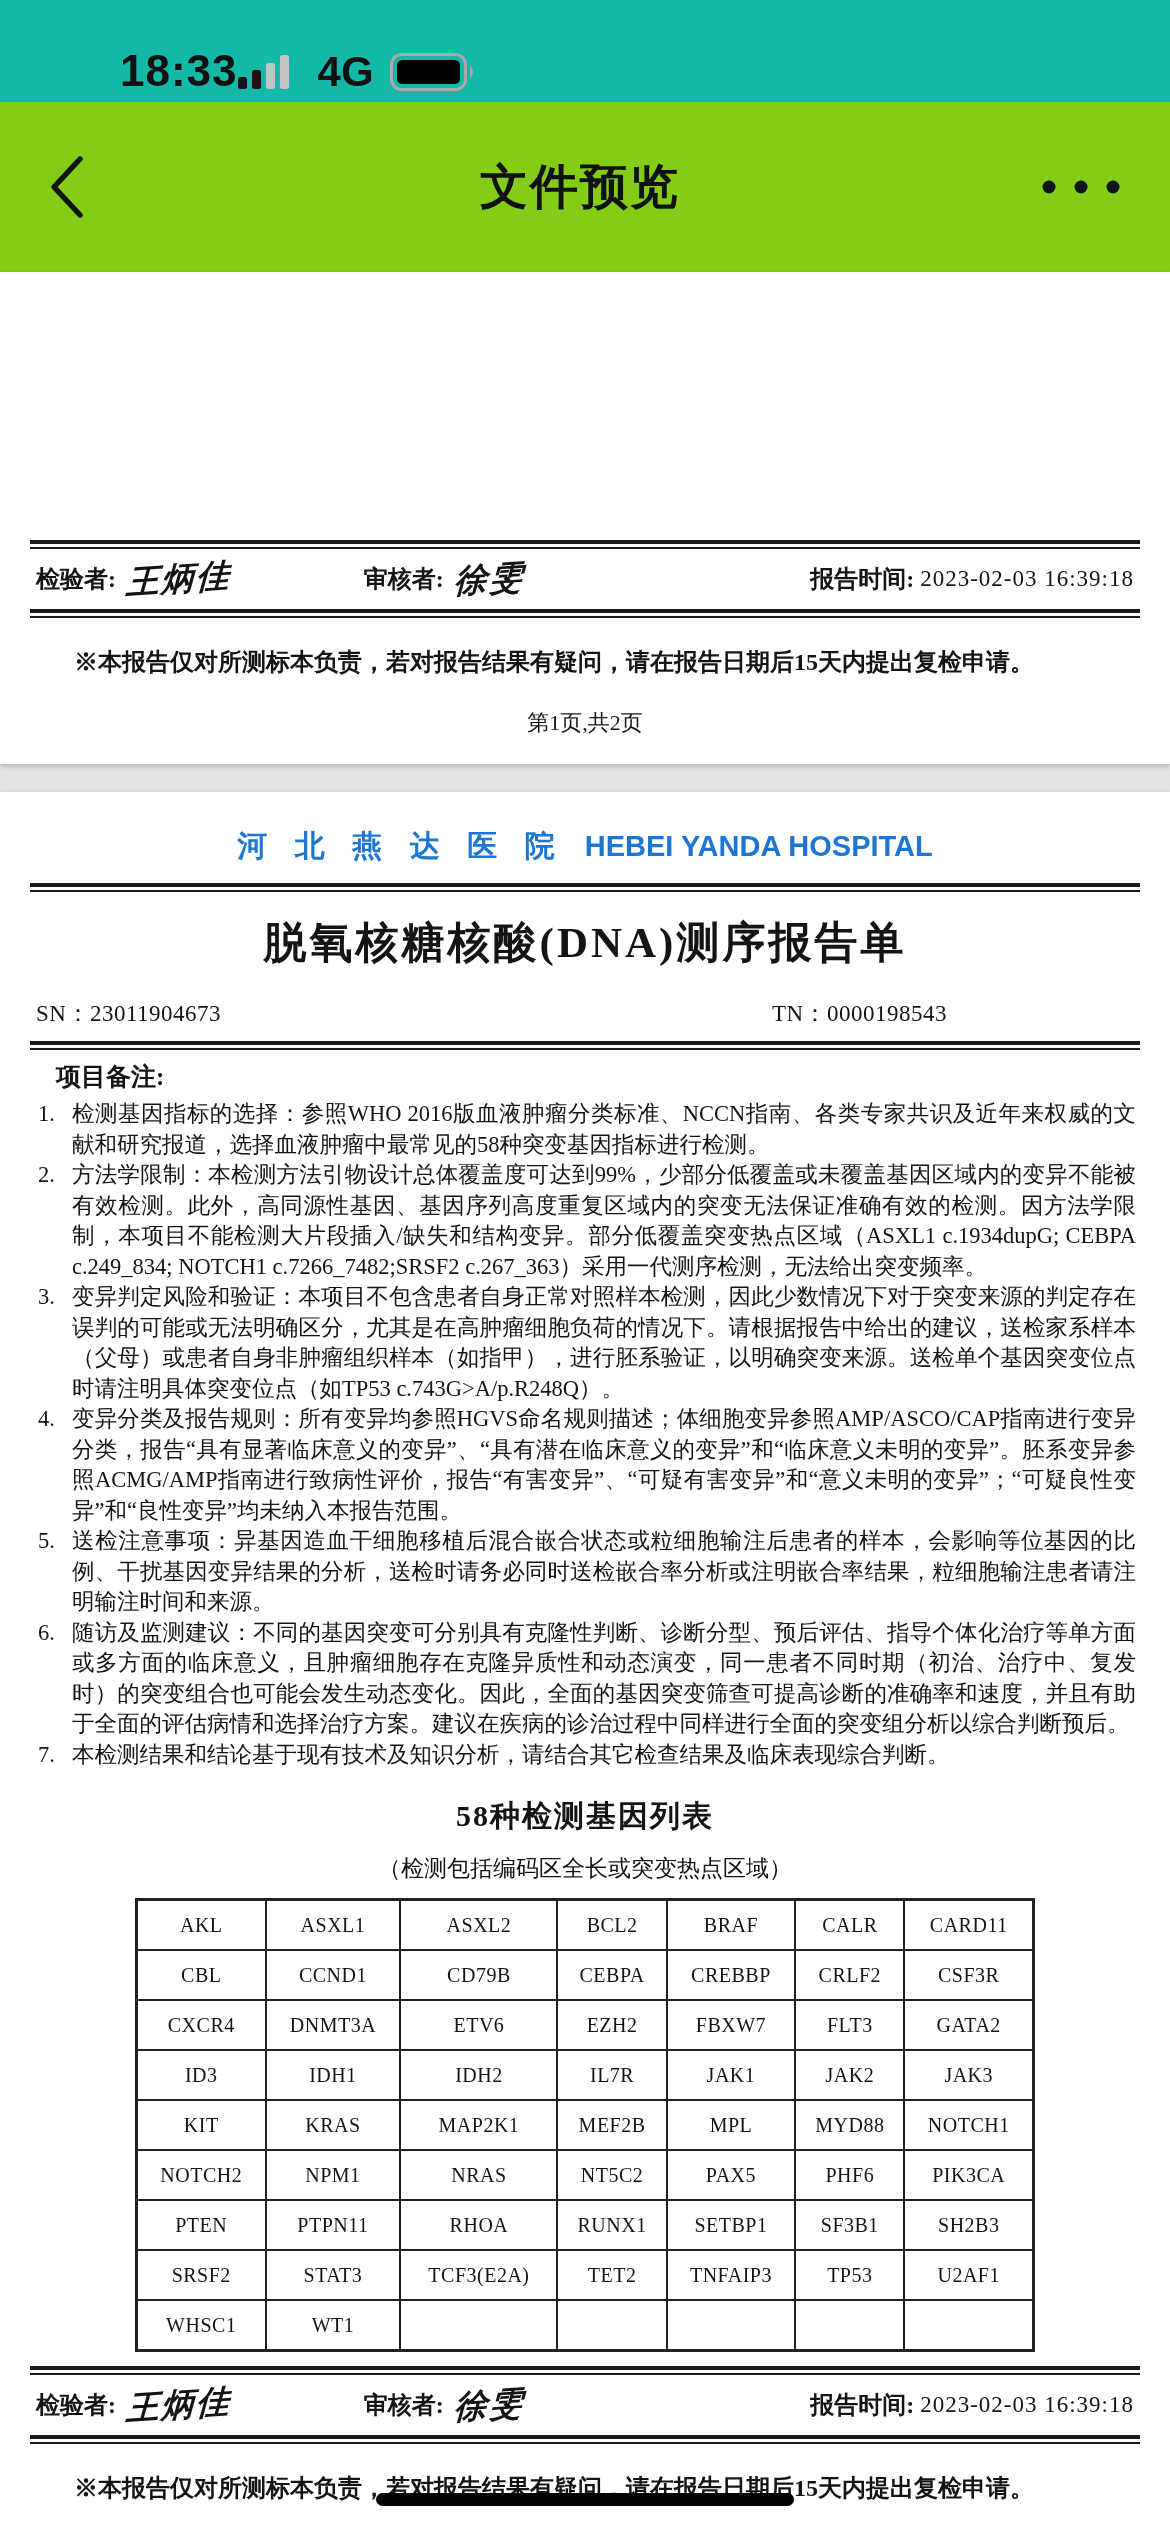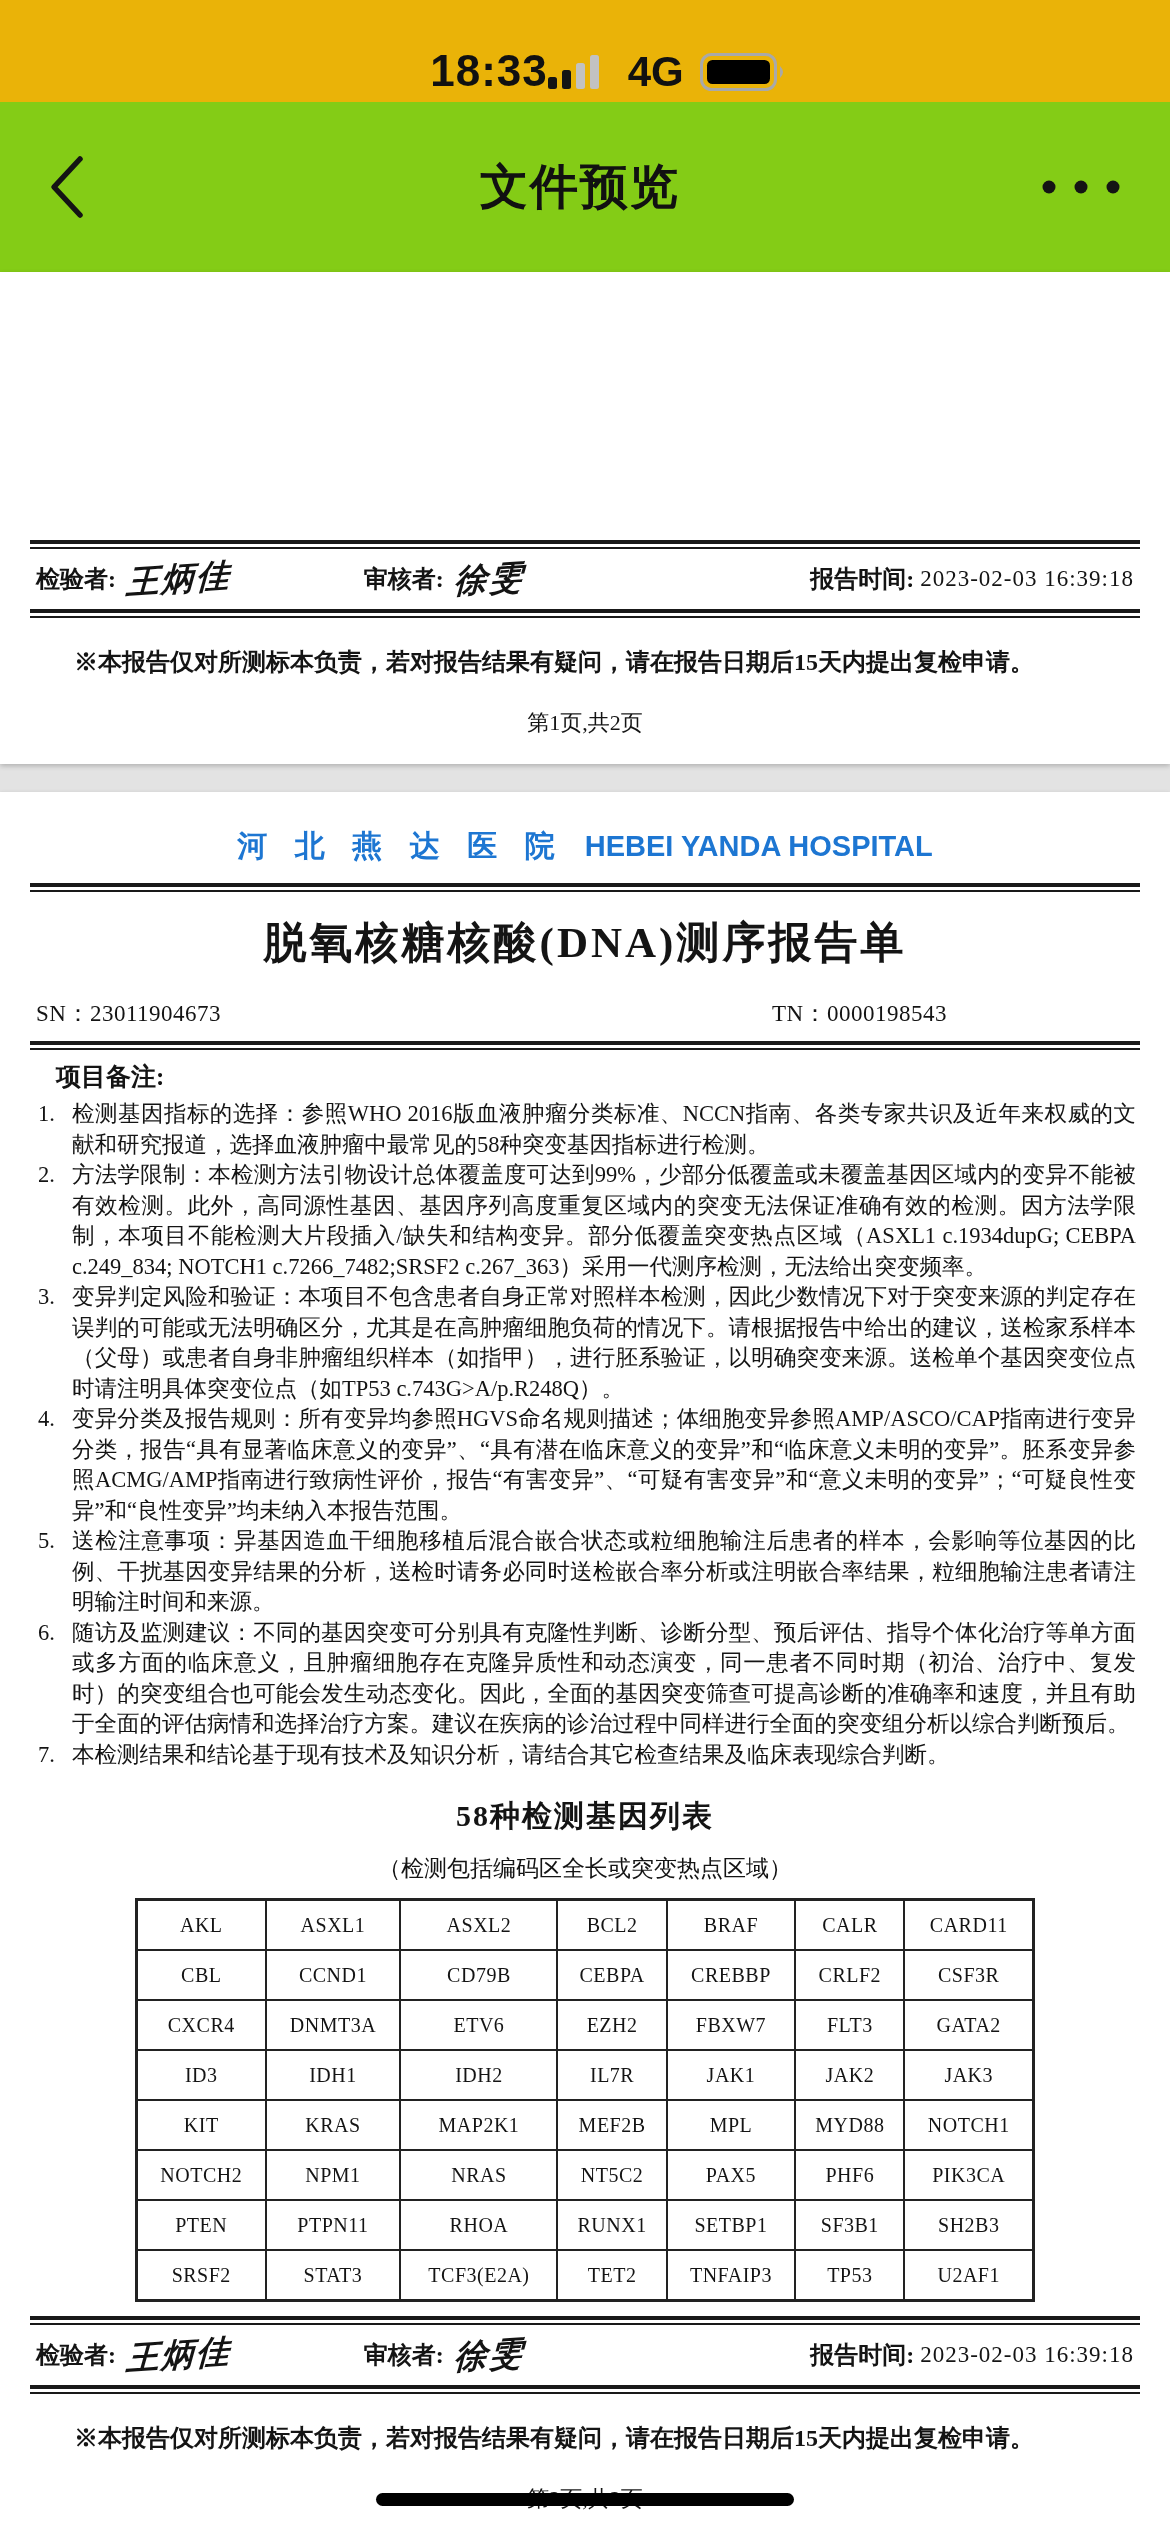--- a/index.html
+++ b/index.html
@@ -4,22 +4,22 @@
 <style>
   html,body{margin:0;padding:0;background:#cfcfcf;}
   .screen{
     position:relative;width:1170px;height:2532px;overflow:hidden;
     background:#e6e6e6;
     font-family:"Liberation Sans","DejaVu Sans",sans-serif;
     color:#111;margin:0 auto;
   }
   
   .statusbar{
-    height:102px;background:#eab308;display:flex;align-items:flex-end;
-    justify-content:center;padding:0 72px 6px 120px;box-sizing:border-box;
+    height:102px;background:#14b8a6;display:flex;align-items:flex-end;
+    justify-content:flex-start;padding:0 72px 6px 120px;box-sizing:border-box;
   }
   .status-time{font-size:44px;font-weight:700;letter-spacing:1px;}
   .status-right{display:flex;align-items:center;gap:16px;}
   .network-label{font-size:42px;font-weight:600;}
   
   .navbar{
     height:170px;background:#84cc16;display:flex;align-items:center;
     justify-content:space-between;padding:0 48px;box-sizing:border-box;
   }
   .nav-title{font-size:48px;font-weight:650;letter-spacing:2px;}
@@ -237,20 +237,29 @@
             </tr>
             <tr>
               <td>SRSF2</td>
               <td>STAT3</td>
               <td>TCF3(E2A)</td>
               <td>TET2</td>
               <td>TNFAIP3</td>
               <td>TP53</td>
               <td>U2AF1</td>
             </tr>
+            <tr>
+              <td>WHSC1</td>
+              <td>WT1</td>
+              <td></td>
+              <td></td>
+              <td></td>
+              <td></td>
+              <td></td>
+            </tr>
           </tbody>
       </table>
 
       <div class="dbl-rule" style="margin-top:14px;"></div>
       <div class="sig-band">
         <div class="sig-cell">
           <span class="sig-label">检验者:</span>
           <span class="sig-name">王炳佳</span>
         </div>
         <div class="sig-cell">

